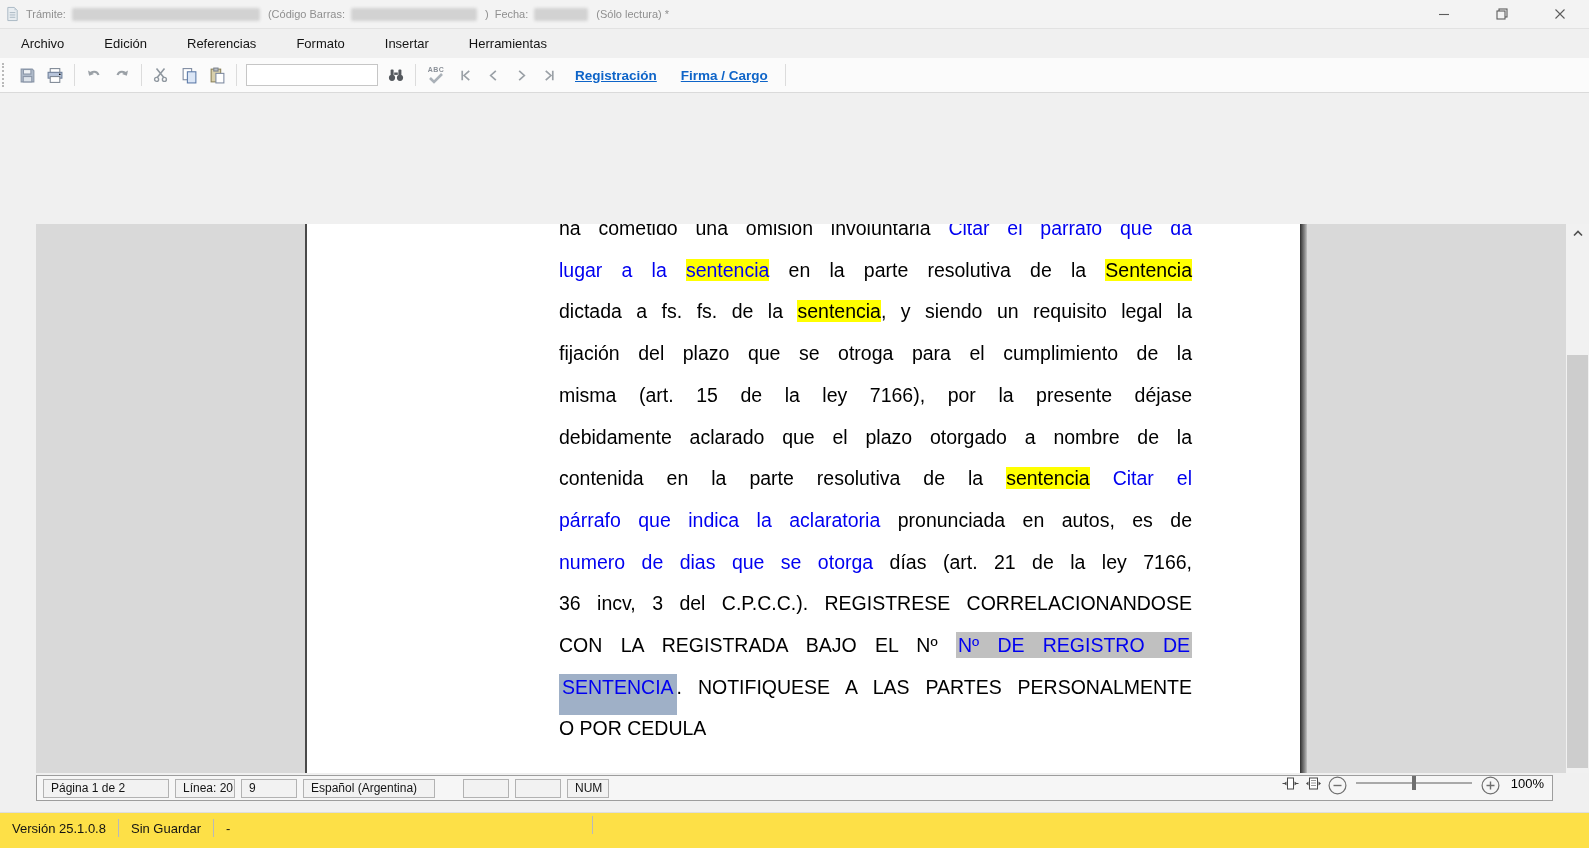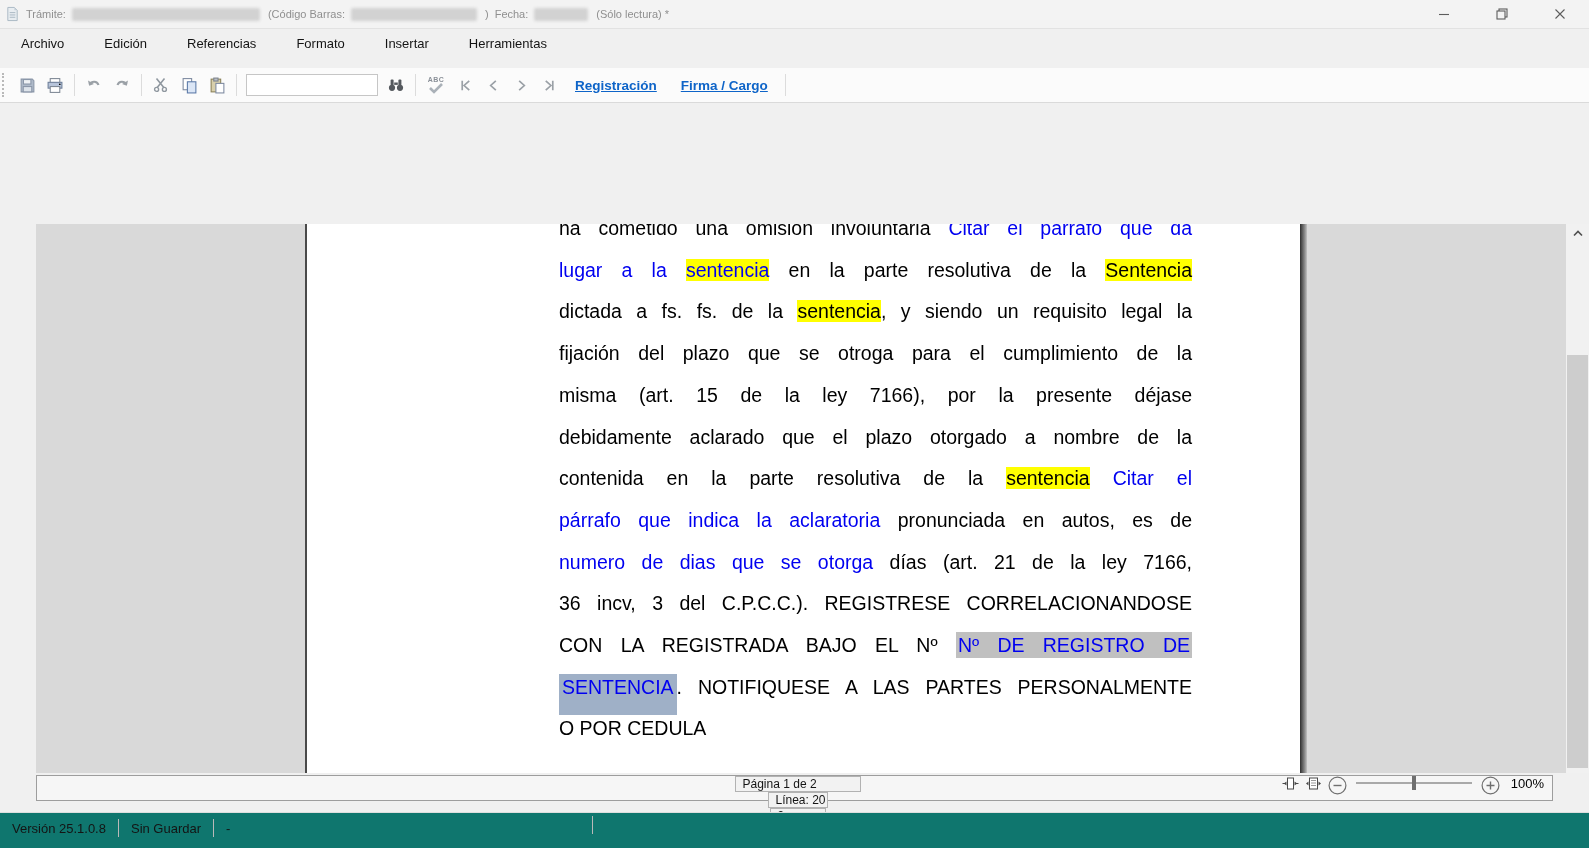--- a/index.html
+++ b/index.html
@@ -15,21 +15,21 @@
   .winbtn{width:58px;height:100%;display:flex;align-items:center;justify-content:center;color:#5c5c5c;}
   .winbtn svg{display:block;}
 
   
   .menubar{position:absolute;left:0;top:29px;width:1589px;height:29px;background:#f0f0f0;
     display:flex;align-items:center;font-size:13px;color:#141414;}
   .menu-item{padding:5px 20px;cursor:default;}
   .menu-item:first-child{margin-left:1px;}
 
   
-  .toolbar{position:absolute;left:0;top:68px;width:1589px;height:34px;background:#fbfbfb;
+  .toolbar{position:absolute;left:0;top:58px;width:1589px;height:34px;background:#fbfbfb;
     border-bottom:1px solid #dadada;display:flex;align-items:center;}
   .grip{width:5px;height:24px;border-left:2px dotted #b9b9b9;margin:0 4px 0 2px;}
   .tbtn{width:28px;height:28px;display:flex;align-items:center;justify-content:center;}
   .tsep{width:1px;height:22px;background:#dcdcdc;margin:0 5px;}
   .find-input{width:122px;height:20px;border:1px solid #c6c6c6;background:#fff;margin:0 4px;
     font-size:12px;padding:0 4px;outline:none;}
   .spell{display:flex;flex-direction:column;align-items:center;justify-content:center;width:30px;height:28px;}
   .spell .abc{font-size:7px;font-weight:bold;color:#8a9098;line-height:7px;letter-spacing:.5px;}
   .tlink{color:#0e64c8;font-weight:bold;font-size:13.5px;text-decoration:underline;margin:0 12px;white-space:nowrap;}
 
@@ -49,34 +49,34 @@
   .line-left{text-align:left;text-align-last:left;}
   .seg-k{color:#000;margin-top:20px;}
   .seg-b{color:#0000f0;}
   .seg-yk{color:#000;background:#ffff00;}
   .seg-yb{color:#0000f0;background:#ffff00;}
   .seg-gb{color:#0000f0;background:#c0c0c0;padding:2px 2px;}
   .seg-sb{color:#0000f0;background:#9fb0c7;padding:2px 3px 17px 3px;}
 
   
   .statusbar{position:absolute;left:36px;top:775px;width:1517px;height:26px;background:#f6f6f6;
-    border:1px solid #9d9d9d;box-sizing:border-box;display:flex;align-items:center;font-size:12px;color:#141414;flex-direction:column;}
+    border:1px solid #9d9d9d;box-sizing:border-box;display:flex;align-items:center;font-size:12px;color:#141414;}
   .sbox{height:19px;border:1px solid #b2b2b2;background:#f2f2f2;display:flex;align-items:center;
     padding:0 7px;margin-left:6px;box-sizing:border-box;white-space:nowrap;}
   .sbox.empty1{width:46px;margin-left:28px;}
   .sbox.empty2{width:46px;}
   .zoomctl{position:absolute;right:8px;top:0;height:24px;display:flex;align-items:flex-start;}
   .zbtn{display:flex;align-items:center;justify-content:center;margin:0 3px;}
   .zslider{position:relative;width:116px;height:14px;margin:0 6px;}
   .ztrack{position:absolute;left:0;top:6px;width:116px;height:2px;background:#a9a9a9;}
   .zhandle{position:absolute;left:56px;top:0;width:4px;height:14px;background:#6e6e6e;}
   .zlabel{font-size:13px;color:#000;margin-left:8px;}
 
   
-  .footer{position:absolute;left:0;top:812px;width:1589px;height:36px;background:#0f766e;
+  .footer{position:absolute;left:0;top:812px;width:1589px;height:36px;background:#fde047;
     border-top:1px solid #dedede;font-size:13px;color:#141414;}
   .footer-row{display:flex;align-items:center;height:24px;margin-top:3px;}
   .fitem{padding:0 12px;white-space:nowrap;}
   .fsep{width:1px;height:18px;background:#b9b9b9;}
   .fsep-far{position:absolute;left:592px;top:3px;width:1px;height:18px;background:#b9b9b9;}
 </style>
 </head>
 <body>
 
 <div id="app">

